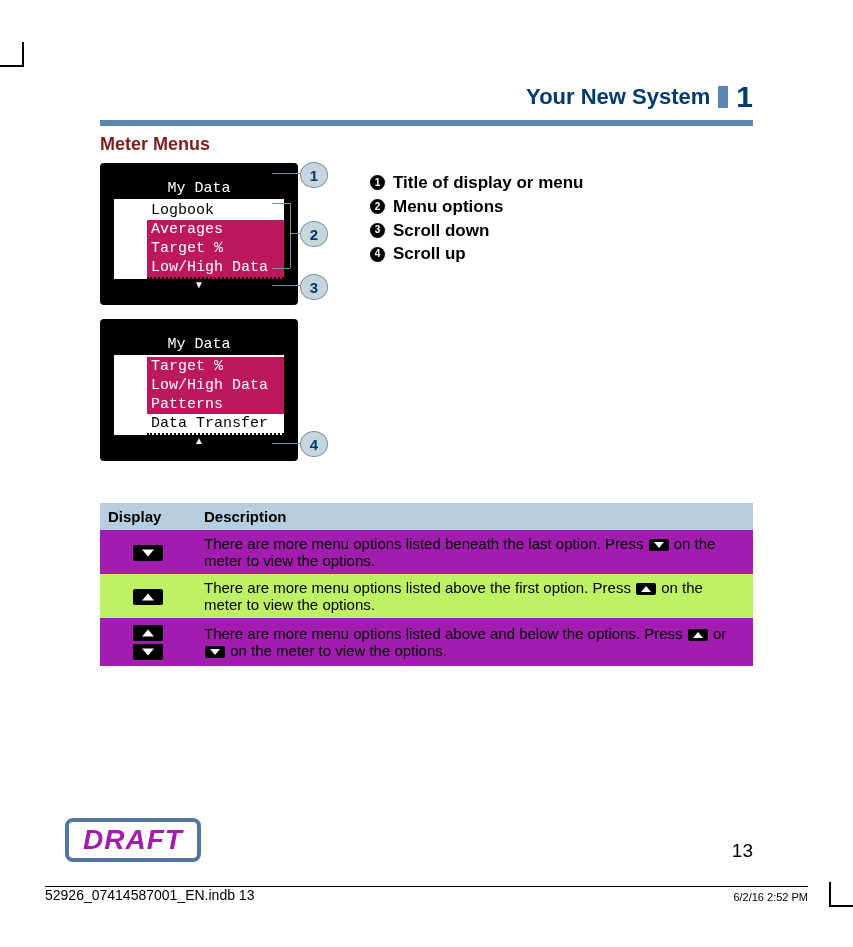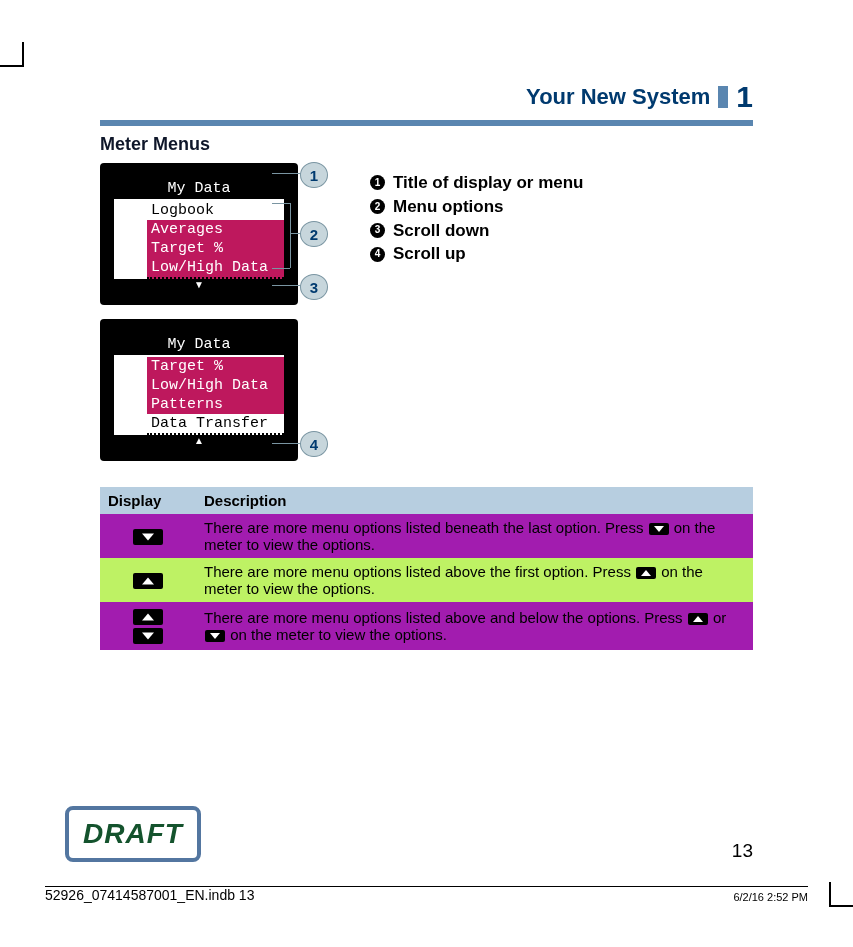--- a/index.html
+++ b/index.html
@@ -49,21 +49,21 @@
   .header-bar {
     height: 6px;
     background: #5a86b0;
     width: 100%;
     margin-bottom: 8px;
   }
 
   .section-title {
     font-size: 18px;
     font-weight: bold;
-    color: #0f172a;
+    color: #7f1d1d;
     margin-bottom: 8px;
   }
 
   .content-row {
     display: flex;
     gap: 30px;
     align-items: flex-start;
   }
   .left-col {
     position: relative;
@@ -151,21 +151,21 @@
   .circ-num {
     width: 15px; height:15px;
     border-radius:50%;
     background:#000; color:#fff;
     font-size:10px; font-weight:bold;
     display:flex; align-items:center; justify-content:center;
     flex-shrink:0;
   }
 
   .table {
-    margin-top: 12px;
+    margin-top: 28px;
     width: 100%;
     border-collapse: collapse;
     font-size: 15px;
   }
   .table th {
     background:#b7cee0;
     text-align:left;
     padding:5px 8px;
     font-weight:bold;
   }
@@ -194,25 +194,25 @@
     vertical-align:middle;
     margin:0 1px;
   }
   .inline-arrow svg { width:10px; height:6px; }
 
   .draft-stamp {
     position:absolute;
     bottom:85px; left:65px;
     border:4px solid #5376a0;
     border-radius:8px;
-    padding: 8px 14px;
+    padding: 2px 14px;
     font-size:28px;
     font-weight:900;
     font-style:italic;
-    color:#14532d;
+    color:#a21caf;
     letter-spacing:1px;
   }
   .page-num {
     position:absolute;
     bottom:85px; right:100px;
     font-size:19px;
   }
   .footer-line {
     position:absolute;
     bottom:60px; left:45px; right:45px;

